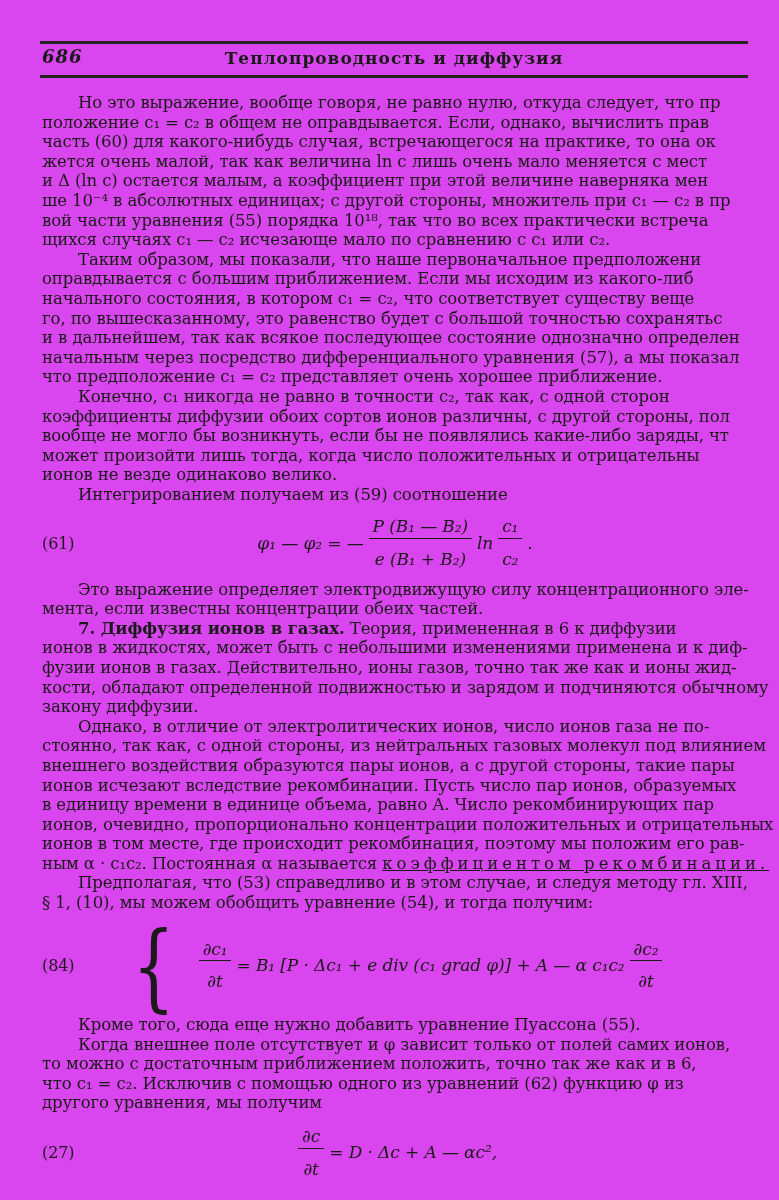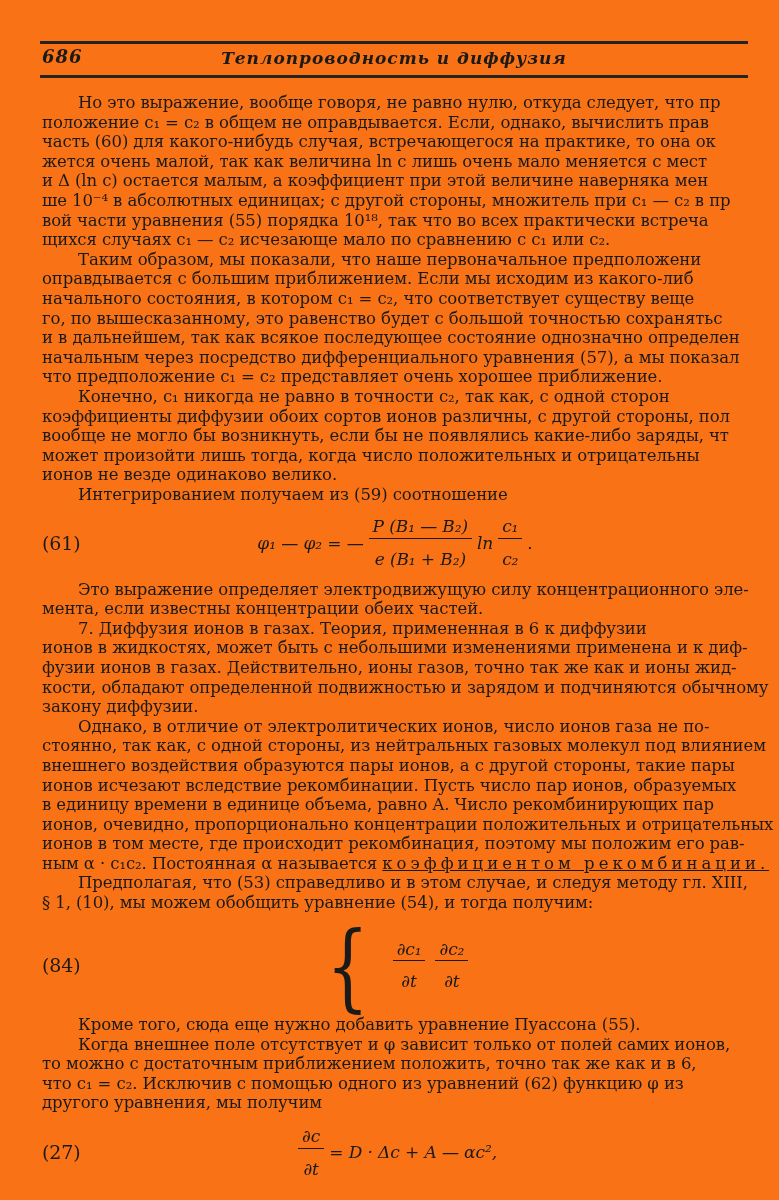--- a/index.html
+++ b/index.html
@@ -1,37 +1,37 @@
 <!DOCTYPE html>
 <html lang="ru"><head>
 <meta charset="utf-8">
 <style>
   html,body{margin:0;padding:0;}
   body{width:779px;height:1200px;overflow:hidden;background:#f7f8f2;}
   .page{
     position:relative;width:779px;height:1200px;overflow:hidden;
-    background:#f97316;color:#1a1a18;
+    background:#d946ef;color:#1a1a18;
     font-family:"DejaVu Serif","Liberation Serif",serif;
   }
   .hdr-rule{position:absolute;left:40px;width:708px;height:3px;background:#23231f;}
   .hdr-rule.top{top:41px;}
   .hdr-rule.bottom{top:75px;height:2.5px;}
   .hdr-row{position:absolute;top:46px;left:40px;width:708px;height:26px;}
   .page-num{position:absolute;left:2px;top:0;font-size:18px;font-weight:bold;font-style:italic;letter-spacing:1px;}
-  .run-title{position:absolute;left:0;right:0;top:2px;text-align:center;font-size:17px;font-style:italic;font-weight:bold;letter-spacing:1px;}
+  .run-title{position:absolute;left:0;right:0;top:2px;text-align:center;font-size:17px;font-weight:bold;letter-spacing:1px;}
   .content{
     position:absolute;top:93px;left:42px;width:980px; 
     font-size:16.5px;line-height:19.6px;letter-spacing:-0.1px;
   }
   p.para{margin:0;white-space:pre-line;text-indent:36px;}
-  .bold{font-weight:normal;}
+  .bold{font-weight:bold;}
   .spaced{letter-spacing:4px;text-decoration:underline;}
   
   .eq{position:relative;width:706px;display:flex;align-items:center;justify-content:center;font-style:italic;font-size:17px;}
-  .eq .eqnum{position:absolute;left:0;font-style:normal;font-size:19px;}
+  .eq .eqnum{position:absolute;left:0;font-style:normal;font-size:16px;}
   .frac{display:inline-flex;flex-direction:column;align-items:center;vertical-align:middle;margin:0 5px;line-height:1.15;font-style:italic;}
   .frac .top{border-bottom:1.6px solid #1a1a18;padding:0 4px 1px;}
   .frac .bot{padding-top:1px;margin-top:10px;}
   .eq61{margin:13px 0 10px;}
   .eq62{margin:10px 0 6px;}
   .eq63{margin:14px 0 0;}
   .eq62 .grp{display:flex;align-items:center;}
   .brace{font-size:96px;font-style:normal;font-weight:normal;line-height:0.9;transform:scaleX(0.7);margin-right:10px;color:#1a1a18;}
   .stack{display:flex;}
   .eqrow{display:flex;align-items:center;}
@@ -108,20 +108,21 @@
     <div class="eq eq62">
         <span class="eqnum">(84)</span>
         <div class="grp">
           <span class="brace">{</span>
           <div class="stack">
             <div class="eqrow">
               <span class="frac">
                 <span class="top">∂c₁</span>
                 <span class="bot">∂t</span>
               </span>
+              <span class="rhs">= B₁ [P · Δc₁ + e div (c₁ grad φ)] + A — α c₁c₂</span>
             </div>
             <div class="eqrow">
               <span class="frac">
                 <span class="top">∂c₂</span>
                 <span class="bot">∂t</span>
               </span>
             </div>
           </div>
         </div>
       </div>

